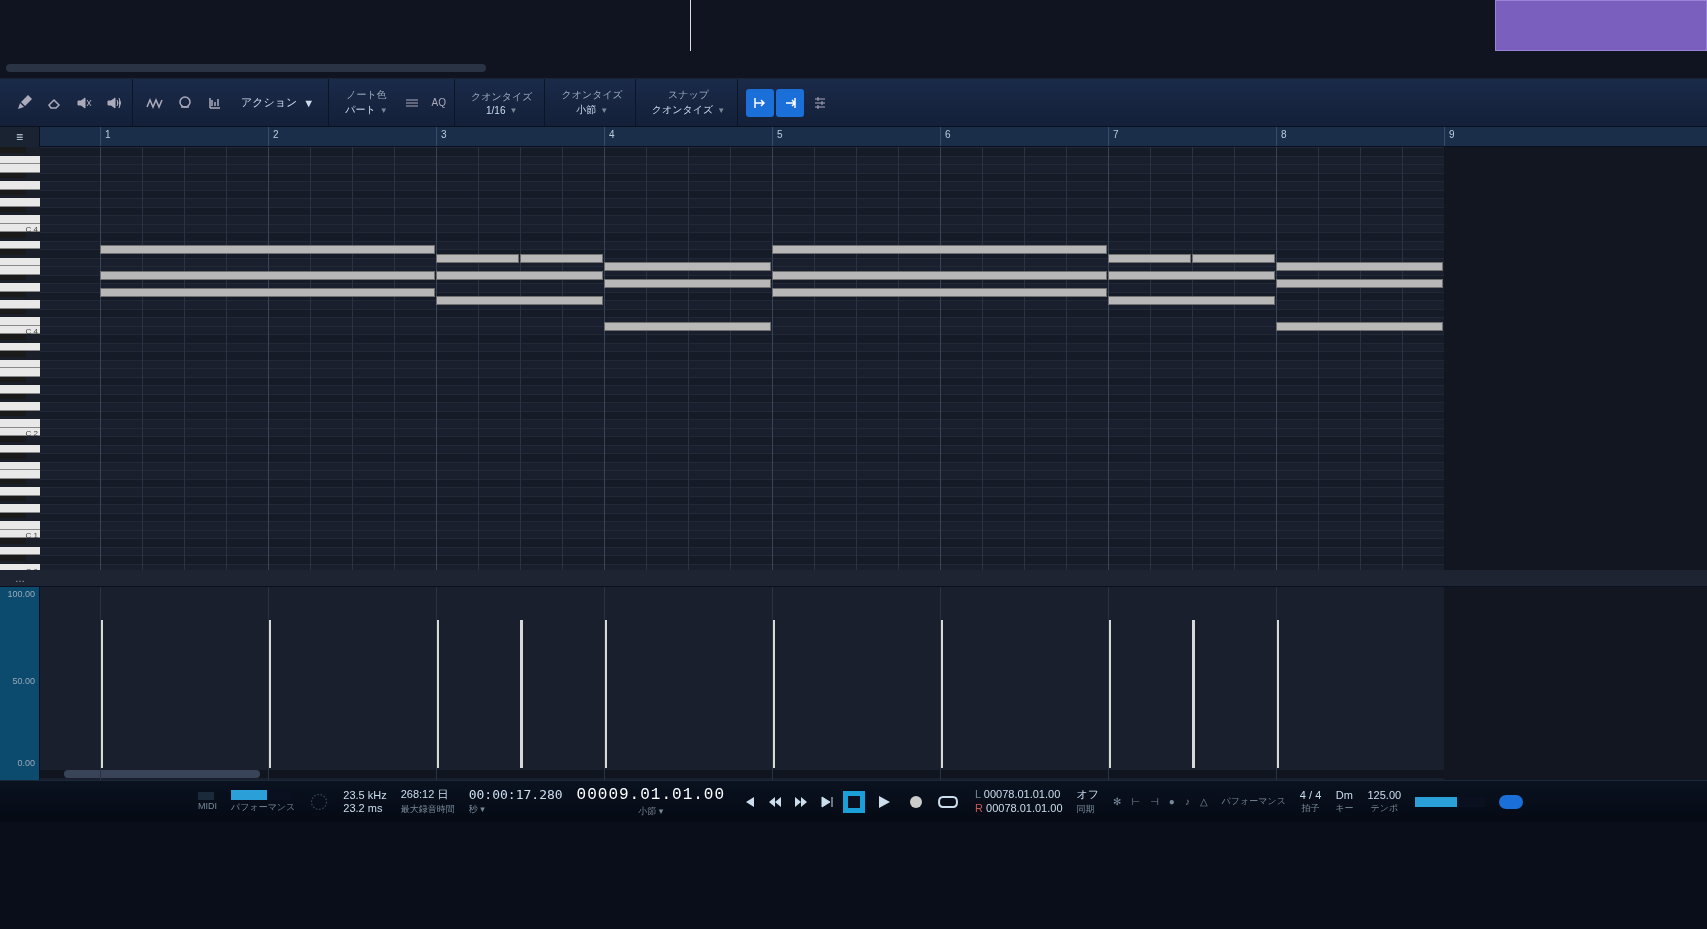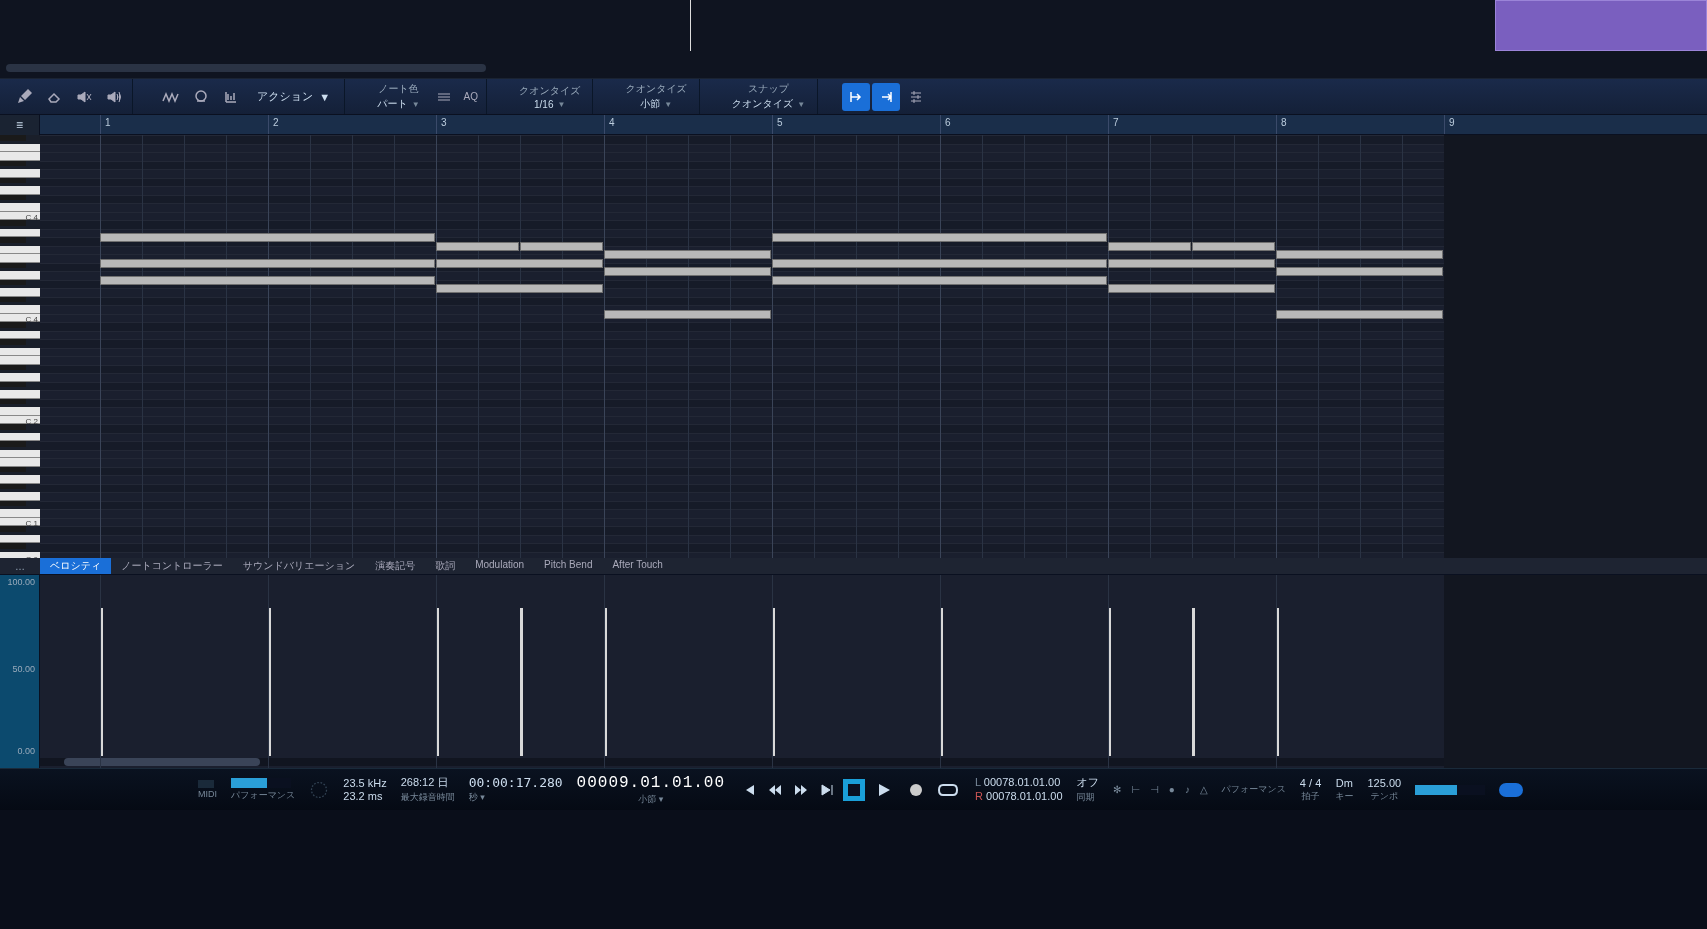--- a/index.html
+++ b/index.html
@@ -2,21 +2,21 @@
 <html><head>
 <meta charset="utf-8">
 <style>
 *{margin:0;padding:0;box-sizing:border-box;font-family:"Hiragino Sans","Yu Gothic",Meiryo,sans-serif;user-select:none}
 html,body{width:1707px;height:929px;overflow:hidden;background:#0a0e1a}
 .top-arrange{height:79px;background:#0f1420;border-bottom:1px solid #1a2332;position:relative}
 .top-arrange .clip{position:absolute;right:0;top:0;width:212px;height:51px;background:#7a5fbf;border:1px solid #9b84d8}
 .top-arrange .cursor{position:absolute;left:690px;top:0;width:1px;height:51px;background:#ddd}
 .top-scroll{position:absolute;left:6px;bottom:6px;height:8px;width:480px;background:#2a3344;border-radius:4px}
 .top-scroll:before{content:"";position:absolute;left:-6px;top:-1px;color:#666;font-size:10px}
-.toolbar{height:36px;background:linear-gradient(#1a2a4a,#142038);border-bottom:1px solid #0a1020;display:flex;align-items:flex-end;padding:0 6px;gap:20px}
+.toolbar{height:48px;background:linear-gradient(#1a2a4a,#142038);border-bottom:1px solid #0a1020;display:flex;align-items:flex-end;padding:0 6px;gap:4px}
 .tool-group{display:flex;align-items:center;gap:2px;padding:0 4px;border-right:1px solid #0a1628;height:100%}
 .tool-btn{width:28px;height:28px;display:flex;align-items:center;justify-content:center;color:#aab;cursor:pointer;border-radius:3px}
 .tool-btn.active{background:#1a6fd8;color:#fff}
 .tool-lbl{display:flex;flex-direction:column;align-items:center;padding:0 8px;font-size:10px;color:#9ab;gap:1px;cursor:pointer}
 .tool-lbl .sub{display:flex;align-items:center;gap:4px;color:#cde}
 .tool-lbl .caret{font-size:8px;color:#789}
 .action-btn{padding:4px 10px;font-size:11px;color:#cde;display:flex;align-items:center;gap:6px;cursor:pointer}
 .editor{height:443px;display:flex;position:relative}
 .ruler-row{position:absolute;left:0;right:0;top:0;height:20px;display:flex;z-index:5}
 .list-toggle{width:40px;height:20px;background:#1a2332;border-right:1px solid #0a1020;display:flex;align-items:center;justify-content:center;color:#cde;cursor:pointer;font-size:12px}
@@ -381,30 +381,20 @@
       <div class="note" style="left: 1068px; width: 167px; top: 149px;"></div>
       <div class="note" style="left: 1152px; width: 83px; top: 106.5px;"></div>
       <div class="note" style="left: 1236px; width: 167px; top: 115px;"></div>
       <div class="note" style="left: 1236px; width: 167px; top: 132px;"></div>
       <div class="note" style="left: 1236px; width: 167px; top: 174.5px;"></div>
     </div>
 </div>
 
 <div class="cc-tabs">
   <div class="cc-dots">…</div>
-  <div id="cctabs" style="display:flex">
-      <div class="cc-tab active">ベロシティ</div>
-      <div class="cc-tab">ノートコントローラー</div>
-      <div class="cc-tab">サウンドバリエーション</div>
-      <div class="cc-tab">演奏記号</div>
-      <div class="cc-tab">歌詞</div>
-      <div class="cc-tab">Modulation</div>
-      <div class="cc-tab">Pitch Bend</div>
-      <div class="cc-tab">After Touch</div>
-    </div>
 </div>
 
 <div class="cc-lane">
   <div class="cc-scale">
     <span style="top:2px">100.00</span>
     <span style="top:46%">50.00</span>
     <span style="bottom:12px">0.00</span>
   </div>
   <div class="cc-area" id="ccarea">
     <div class="h-scroll" style="left:0">

